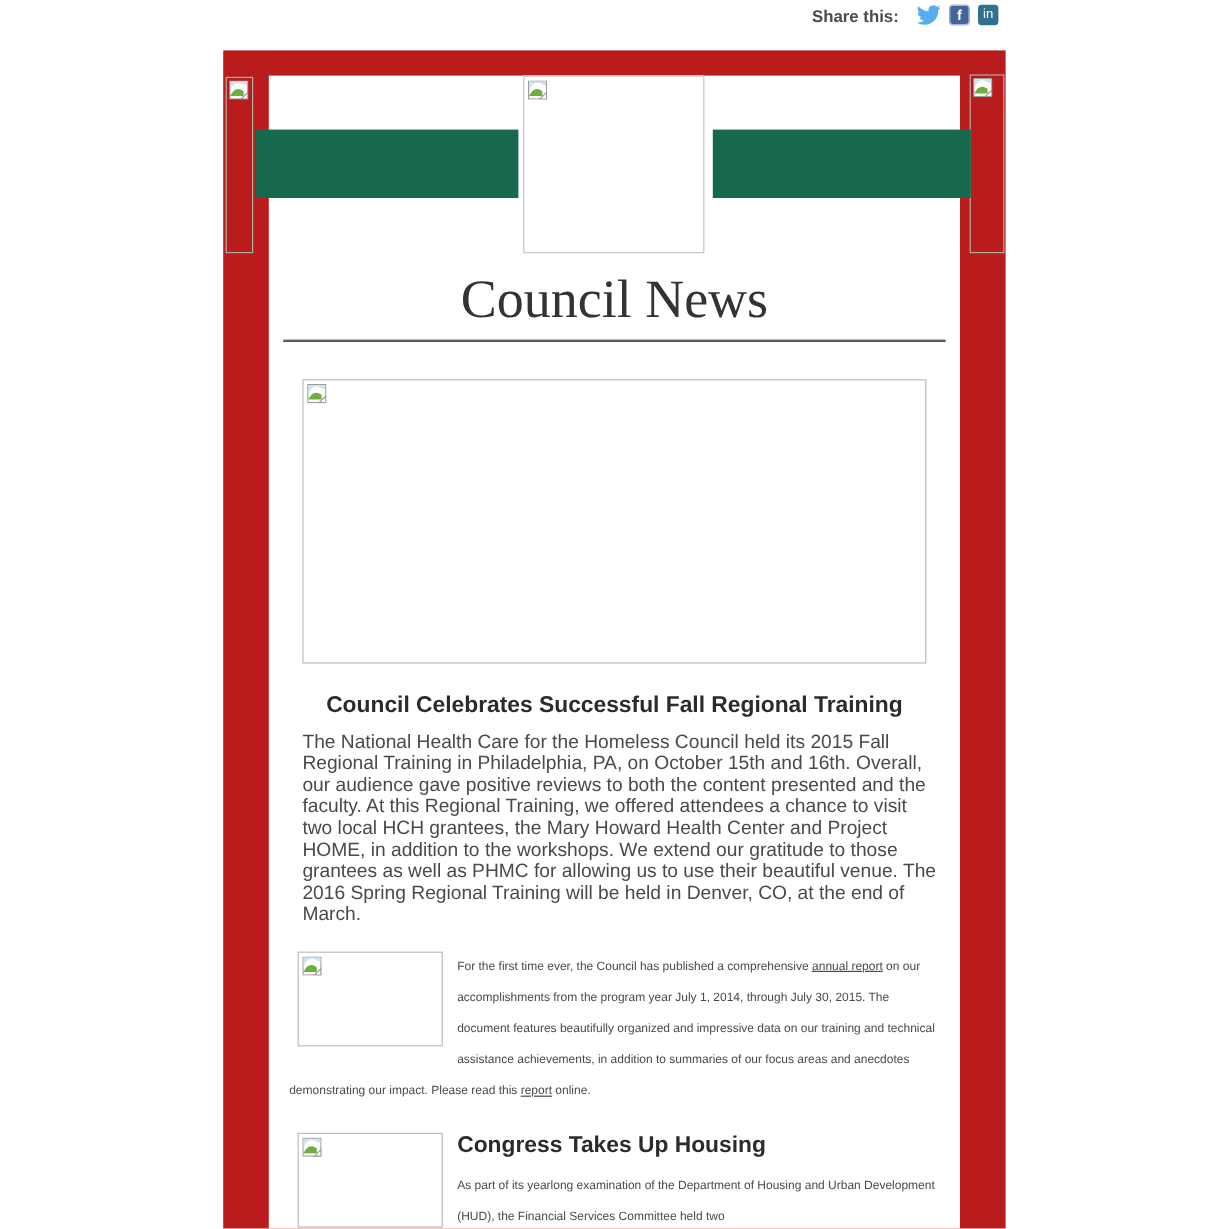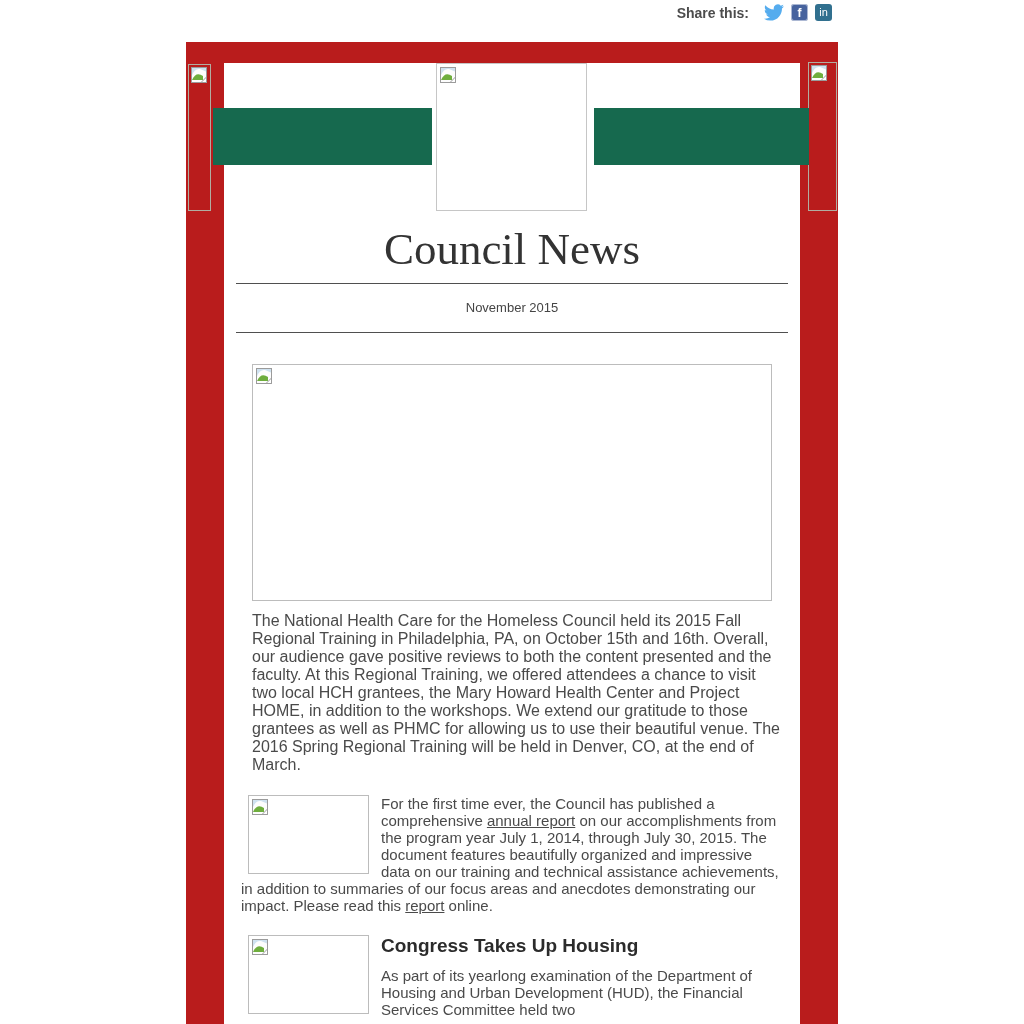--- a/index.html
+++ b/index.html
@@ -47,21 +47,21 @@
   .a1-heading { margin: 24px 0 0; font-size: 19px; line-height: 22px; font-weight: bold;
                 text-align: center; color: #2b2b2b; }
   .a1-body { margin: 11px 17px 0 28px; font-size: 16px; line-height: 18px; color: #4a4a4a; }
 
   .article { margin-top: 21px; padding: 0 17px; }
   .article::after { content: ""; display: block; clear: both; }
   .thumb { float: left; width: 121px; height: 79px; border: 1px solid #bcbcbc; padding: 3px;
            margin: 0 12px 6px 7px; background: #fff; }
   .article h2 { margin: 1px 0 0; font-size: 19px; line-height: 22px; font-weight: bold;
                 color: #2b2b2b; text-align: left; }
-  .article p { margin: 10px 0 0; font-size: 15px; line-height: 17px; color: #4a4a4a; }
+  .article p { margin: 10px 0 0; font-size: 10px; line-height: 26px; color: #4a4a4a; }
   .inline-link { color: #4a4a4a; text-decoration: underline; cursor: pointer; }
 
   .bi-icon { display: block; }
 </style>
 </head>
 <body>
 
 <div class="page">
 
   <div class="share-bar">
@@ -109,32 +109,32 @@
             <rect x="0.5" y="0.5" width="15" height="15" fill="#fdfdfd" stroke="#9b9b9b"></rect>
             <path d="M1 8 Q4 1 9 2 L15 4.5 L15 1 L1 1 Z" fill="#cfe2f0"></path>
             <path d="M1 13 Q5 4 12 9 L12 13 Z" fill="#6fae3e"></path>
             <path d="M15.5 10 L15.5 15.5 L10 15.5 Z" fill="#ffffff" stroke="#9b9b9b"></path>
           </svg>
         </div>
       </div>
 
       <h1 class="masthead-title">Council News</h1>
       <div class="rule"></div>
-      <div class="issue-date">November 2015</div>
       <div class="rule"></div>
 
       <div class="main-image">
         <svg class="bi-icon" width="16" height="16" viewBox="0 0 16 16">
           <rect x="0.5" y="0.5" width="15" height="15" fill="#fdfdfd" stroke="#9b9b9b"></rect>
           <path d="M1 8 Q4 1 9 2 L15 4.5 L15 1 L1 1 Z" fill="#cfe2f0"></path>
           <path d="M1 13 Q5 4 12 9 L12 13 Z" fill="#6fae3e"></path>
           <path d="M15.5 10 L15.5 15.5 L10 15.5 Z" fill="#ffffff" stroke="#9b9b9b"></path>
         </svg>
       </div>
 
+      <h2 class="a1-heading">Council Celebrates Successful Fall Regional Training</h2>
       <p class="a1-body">The National Health Care for the Homeless Council held its 2015 Fall Regional Training in Philadelphia, PA, on October 15th and 16th. Overall, our audience gave positive reviews to both the content presented and the faculty. At this Regional Training, we offered attendees a chance to visit two local HCH grantees, the Mary Howard Health Center and Project HOME, in addition to the workshops. We extend our gratitude to those grantees as well as PHMC for allowing us to use their beautiful venue. The 2016 Spring Regional Training will be held in Denver, CO, at the end of March.</p>
 
       <div class="article">
         <div class="thumb">
           <svg class="bi-icon" width="16" height="16" viewBox="0 0 16 16">
             <rect x="0.5" y="0.5" width="15" height="15" fill="#fdfdfd" stroke="#9b9b9b"></rect>
             <path d="M1 8 Q4 1 9 2 L15 4.5 L15 1 L1 1 Z" fill="#cfe2f0"></path>
             <path d="M1 13 Q5 4 12 9 L12 13 Z" fill="#6fae3e"></path>
             <path d="M15.5 10 L15.5 15.5 L10 15.5 Z" fill="#ffffff" stroke="#9b9b9b"></path>
           </svg>

